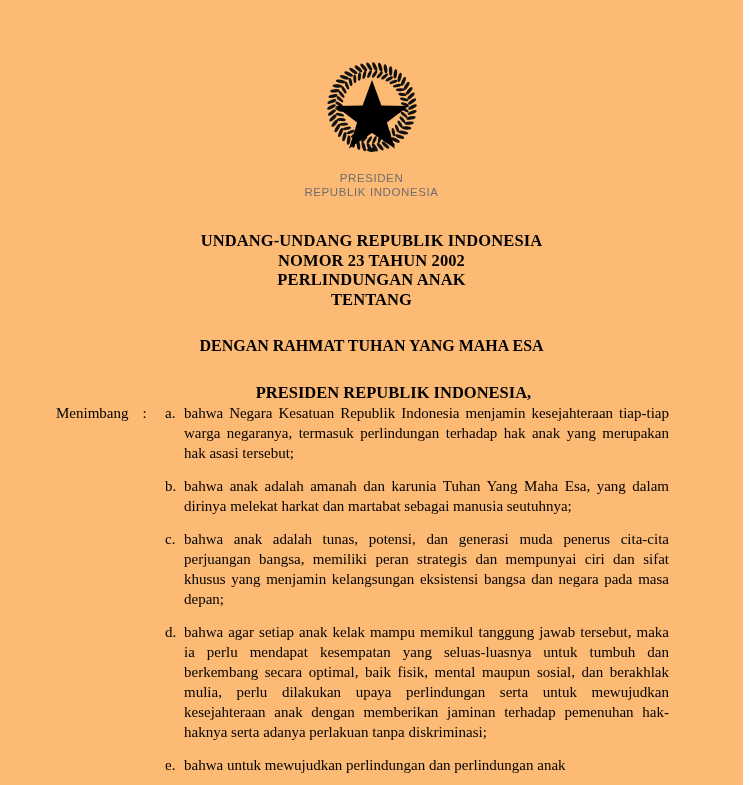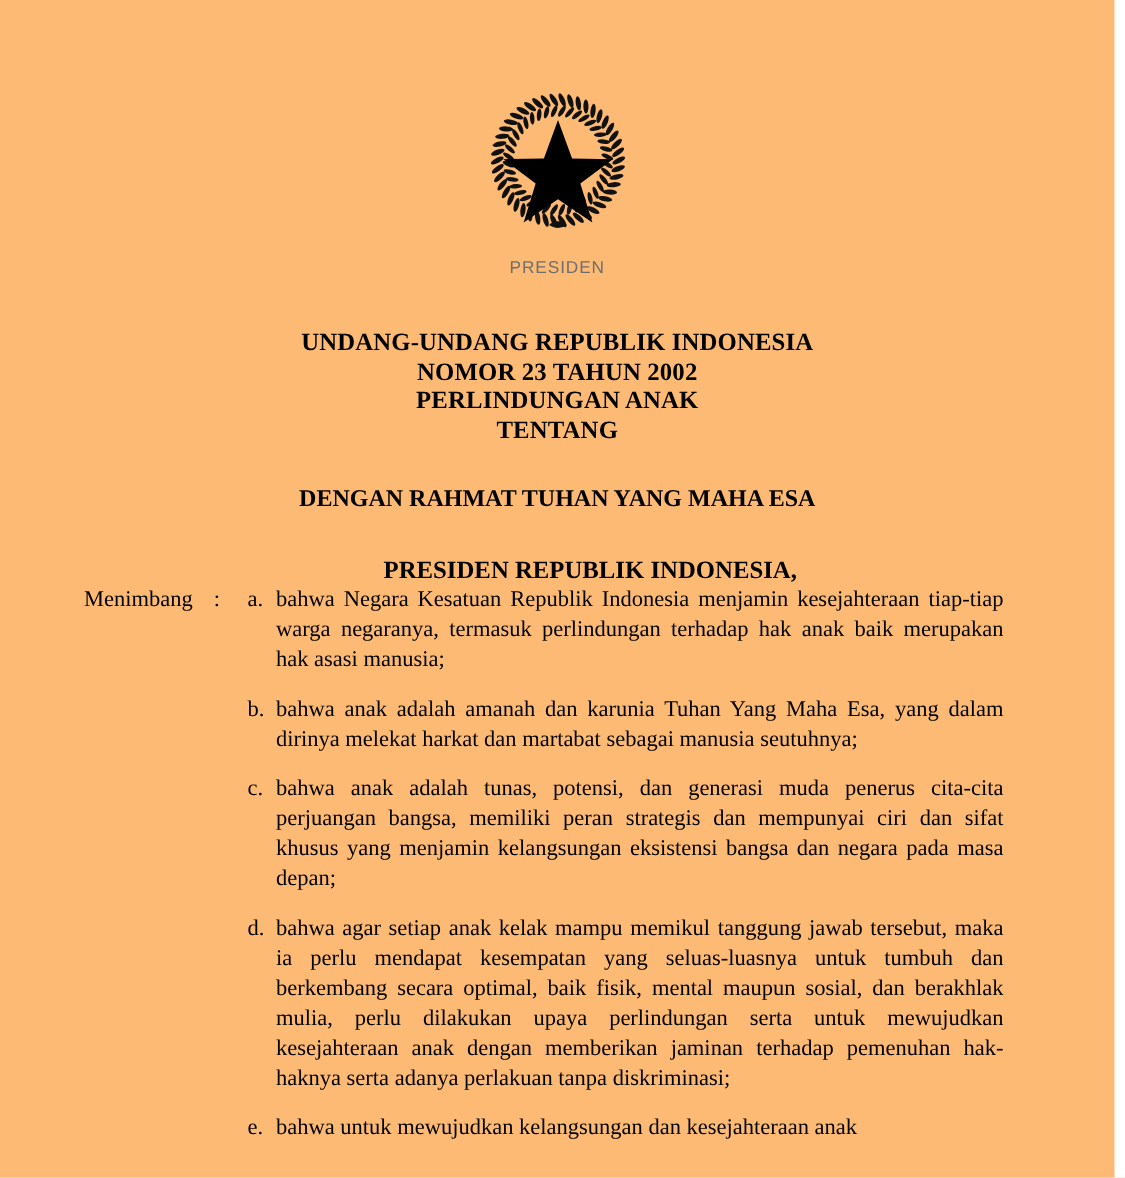--- a/index.html
+++ b/index.html
@@ -220,20 +220,21 @@
                 <path d="M49,95 q6,-5 12,0 q-6,4 -12,0 z" fill="#111111"></path>
               </g>
           </g>
         </g>
 
         <polygon points="55,25 64.4,50.6 91.6,51.1 69.9,67.4 77.9,93.4 55,77.9 32.1,93.4 40.1,67.4 18.4,51.1 45.6,50.6" fill="#000000"></polygon>
       </svg>
     </div>
     <div class="emblem-caption">
       <div>PRESIDEN</div>
+      <div>REPUBLIK INDONESIA</div>
     </div>
   </div>
 
   <div class="title-block">
     <span class="title-line">UNDANG-UNDANG REPUBLIK INDONESIA</span>
     <span class="title-line">NOMOR 23 TAHUN 2002</span>
     <span class="title-line">PERLINDUNGAN ANAK</span>
     <span class="title-line">TENTANG</span>
   </div>
 
@@ -241,34 +242,34 @@
 
   <div class="heading-presiden">PRESIDEN REPUBLIK INDONESIA,</div>
 
   <div class="considering">
     <div class="considering-label">
       <span>Menimbang</span><span class="lbl-colon">:</span>
     </div>
     <ul class="clause-list">
       <li class="clause">
         <span class="clause-marker">a.</span>
-        <span class="clause-text">bahwa Negara Kesatuan Republik Indonesia menjamin kesejahteraan tiap-tiap warga negaranya, termasuk perlindungan terhadap hak anak baik merupakan hak asasi manusia;</span>
+        <span class="clause-text">bahwa Negara Kesatuan Republik Indonesia menjamin kesejahteraan tiap-tiap warga negaranya, termasuk perlindungan terhadap hak anak yang merupakan hak asasi tersebut;</span>
       </li>
       <li class="clause">
         <span class="clause-marker">b.</span>
         <span class="clause-text">bahwa anak adalah amanah dan karunia Tuhan Yang Maha Esa, yang dalam dirinya melekat harkat dan martabat sebagai manusia seutuhnya;</span>
       </li>
       <li class="clause">
         <span class="clause-marker">c.</span>
         <span class="clause-text">bahwa anak adalah tunas, potensi, dan generasi muda penerus cita-cita perjuangan bangsa, memiliki peran strategis dan mempunyai ciri dan sifat khusus yang menjamin kelangsungan eksistensi bangsa dan negara pada masa depan;</span>
       </li>
       <li class="clause">
         <span class="clause-marker">d.</span>
         <span class="clause-text">bahwa agar setiap anak kelak mampu memikul tanggung jawab tersebut, maka ia perlu mendapat kesempatan yang seluas-luasnya untuk tumbuh dan berkembang secara optimal, baik fisik, mental maupun sosial, dan berakhlak mulia, perlu dilakukan upaya perlindungan serta untuk mewujudkan kesejahteraan anak dengan memberikan jaminan terhadap pemenuhan hak-haknya serta adanya perlakuan tanpa diskriminasi;</span>
       </li>
       <li class="clause">
         <span class="clause-marker">e.</span>
-        <span class="clause-text">bahwa untuk mewujudkan kelangsungan dan kesejahteraan anak</span>
+        <span class="clause-text">bahwa untuk mewujudkan perlindungan dan perlindungan anak</span>
       </li>
     </ul>
   </div>
 
 </div>
 
 </body></html>

